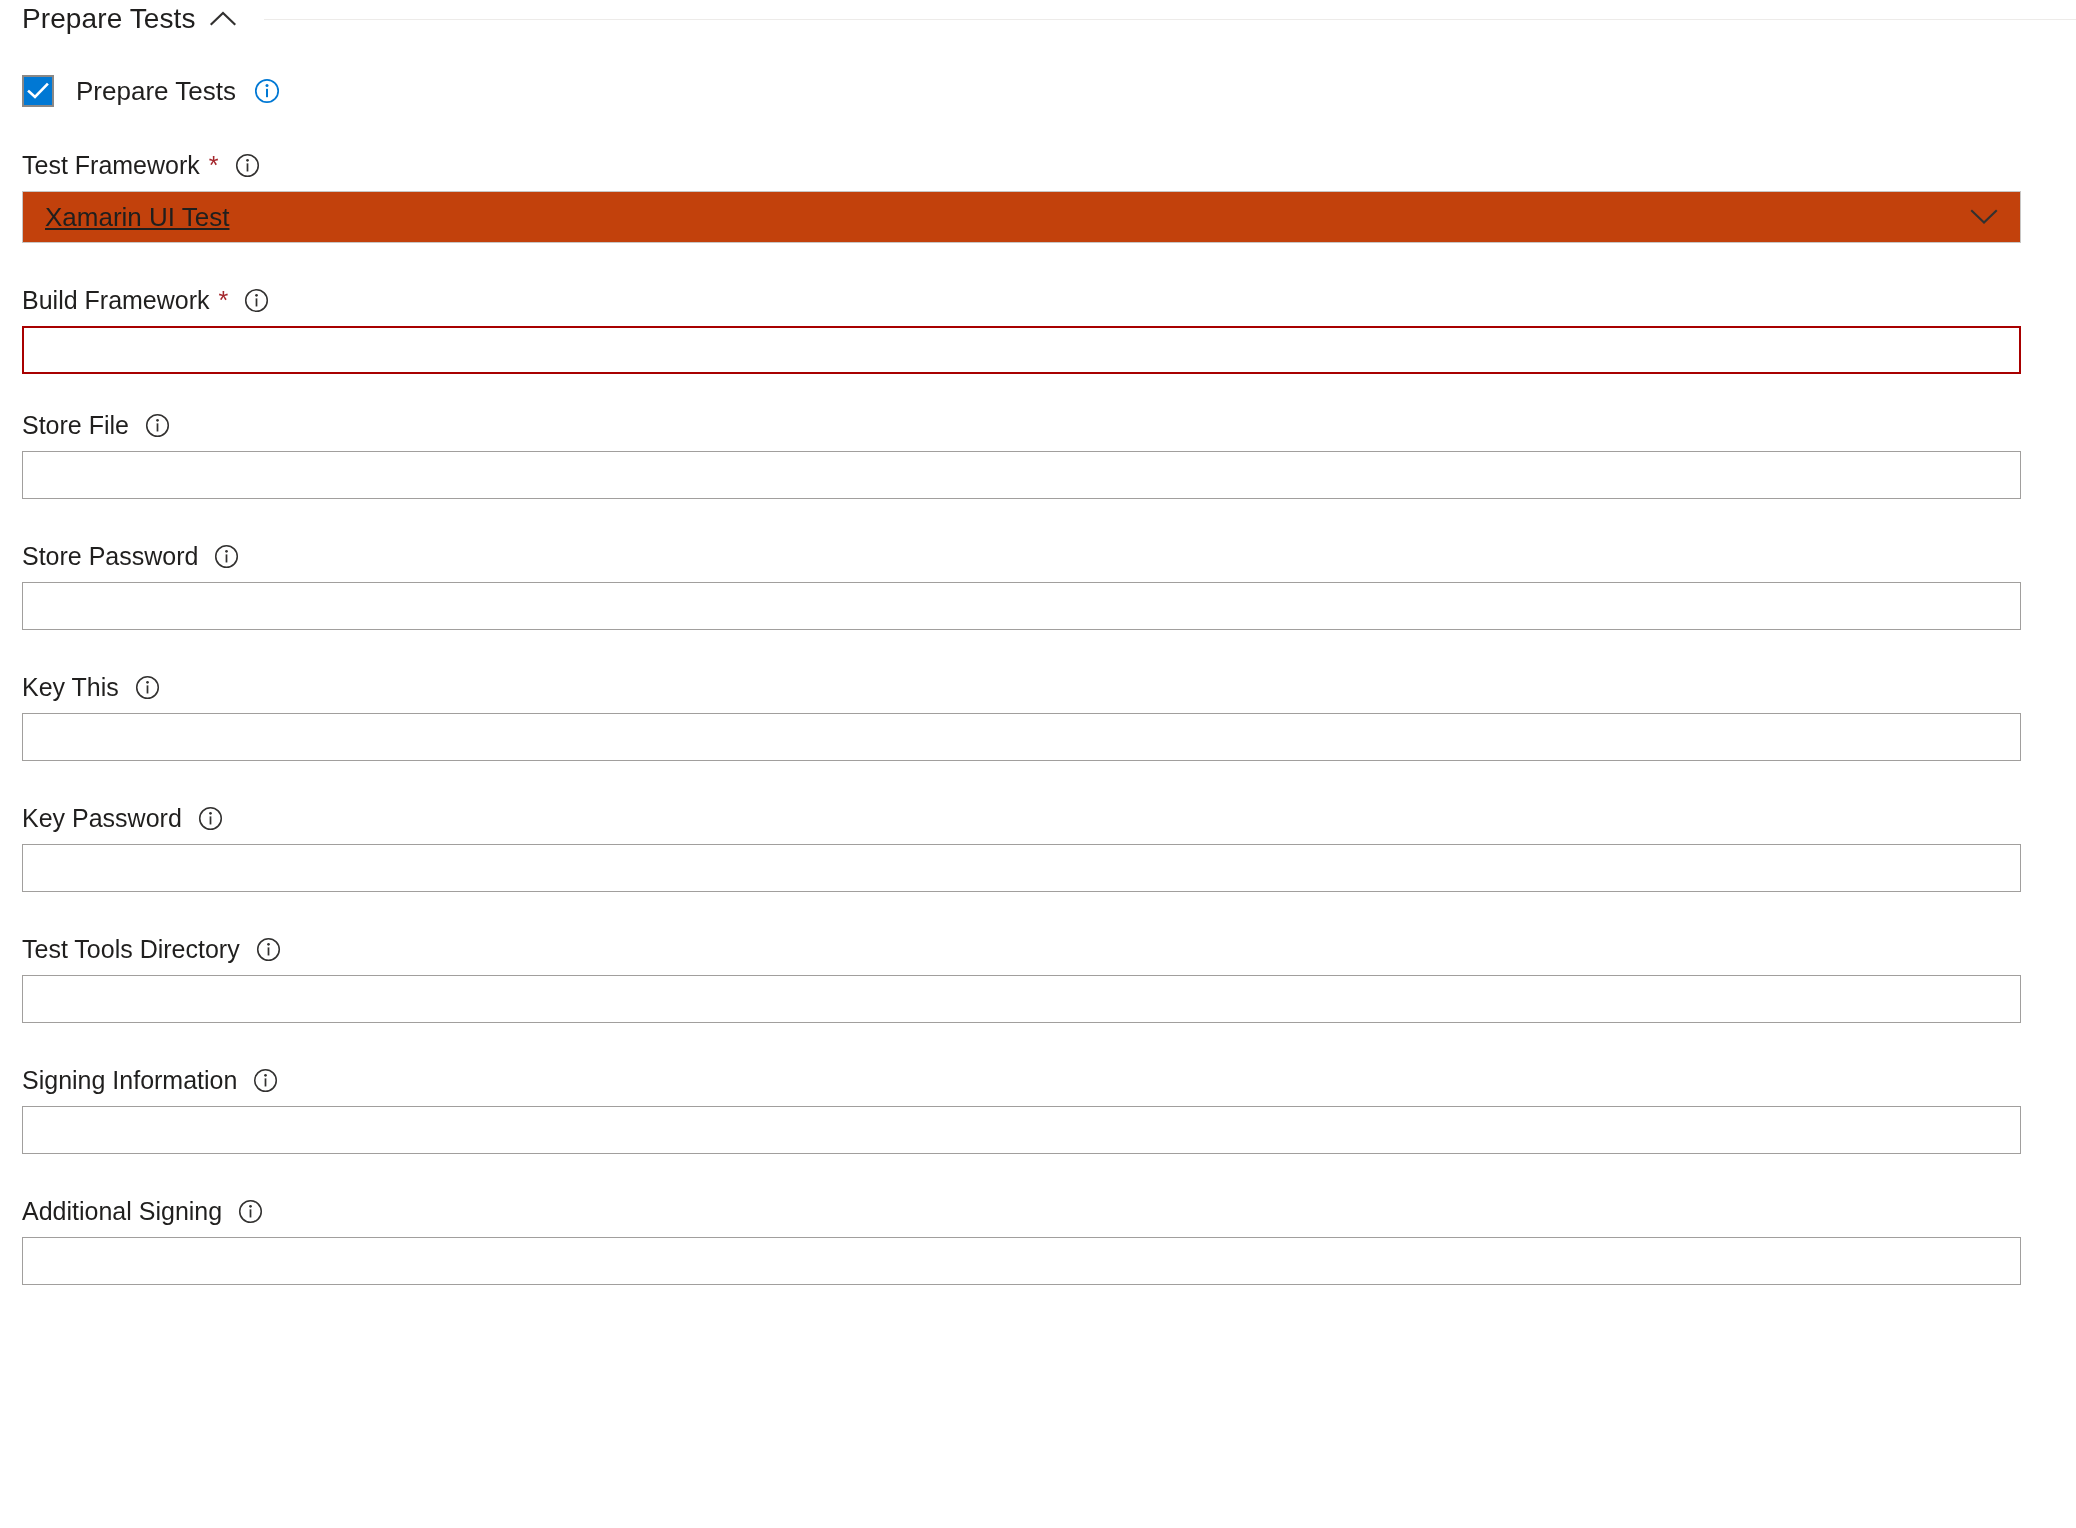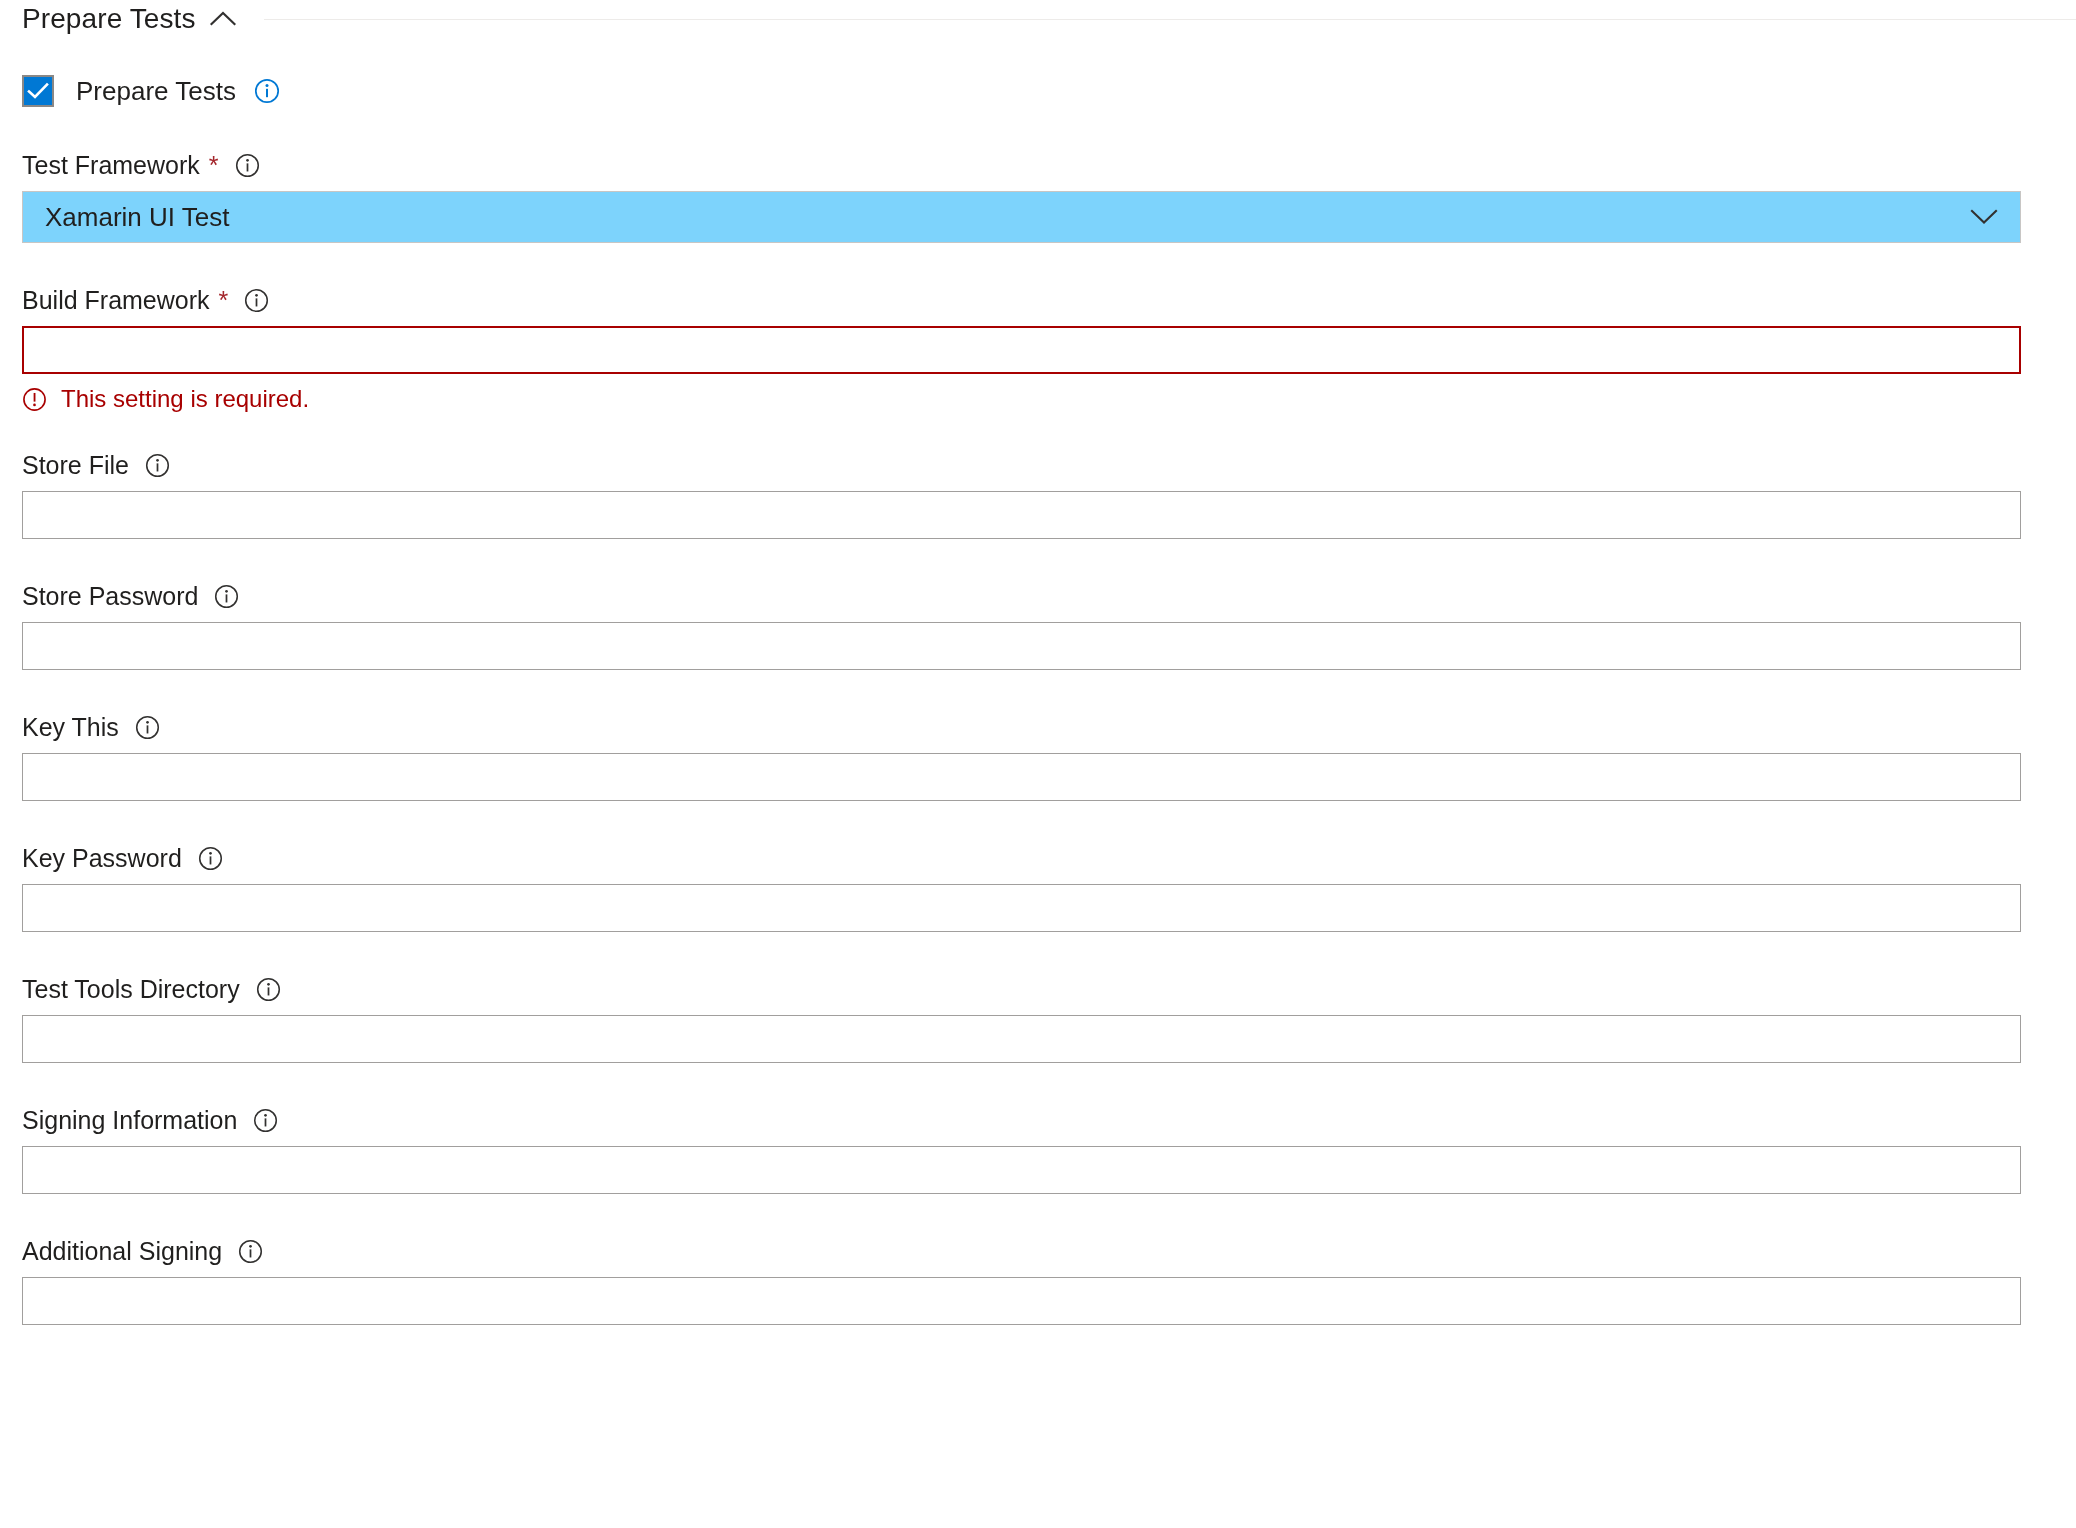--- a/index.html
+++ b/index.html
@@ -129,24 +129,25 @@
     border: 2px solid #a80000;
   }
 
   .select-box {
     box-sizing: border-box;
     position: relative;
     width: 1999px;
     height: 52px;
     margin-top: 11px;
     border: 1px solid #c8c6c4;
-    background: #7dd3fc;
+    background: #c2410c;
     display: flex;
     align-items: center;
     cursor: pointer;
+    text-decoration: underline;
   }
   .select-value {
     font-size: 26px;
     color: #201f1e;
     padding-left: 22px;
     white-space: nowrap;
   }
   .select-chevron {
     position: absolute;
     right: 22px;
@@ -238,30 +239,20 @@
       <span class="required-star">*</span>
       <span class="info-icon">
         <svg width="25" height="25" viewBox="0 0 26 26" aria-hidden="true">
           <circle cx="13" cy="13" r="11.2" fill="none" stroke="#323130" stroke-width="1.6"></circle>
           <circle cx="13" cy="7.6" r="1.4" fill="#323130"></circle>
           <rect x="12.1" y="10.8" width="1.8" height="8.4" fill="#323130"></rect>
         </svg>
       </span>
     </div>
     <input class="text-input error" type="text" value="" style="">
-    <div class="error-row">
-      <span class="error-icon">
-        <svg width="25" height="25" viewBox="0 0 26 26" aria-hidden="true">
-          <circle cx="13" cy="13" r="11" fill="none" stroke="#a80000" stroke-width="1.7"></circle>
-          <rect x="12.1" y="6.2" width="1.9" height="9" fill="#a80000"></rect>
-          <circle cx="13" cy="18.6" r="1.4" fill="#a80000"></circle>
-        </svg>
-      </span>
-      <span class="error-text">This setting is required.</span>
-    </div>
   </div>
 
   <div class="gap-36"></div>
 
   <div class="field">
     <div class="field-label-row">
       <span class="field-label">Store File</span>
       <span class="info-icon">
         <svg width="25" height="25" viewBox="0 0 26 26" aria-hidden="true">
           <circle cx="13" cy="13" r="11.2" fill="none" stroke="#323130" stroke-width="1.6"></circle>

